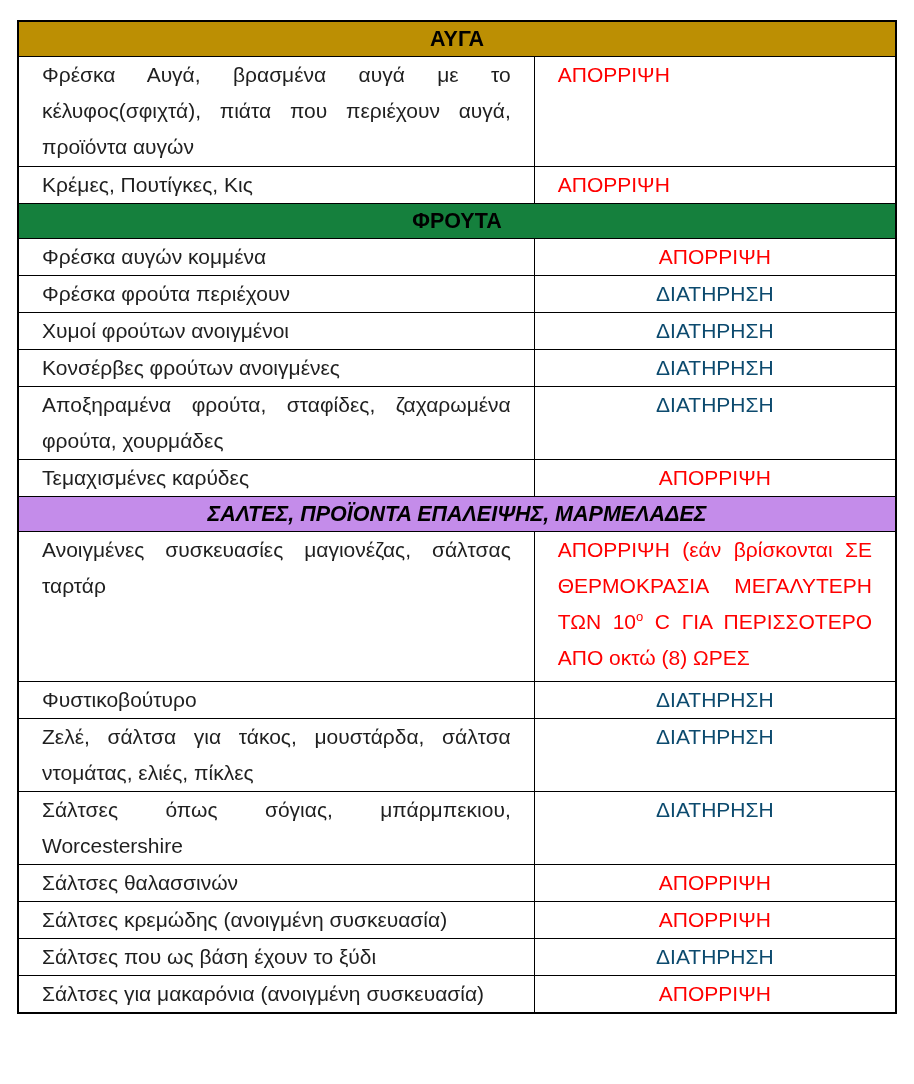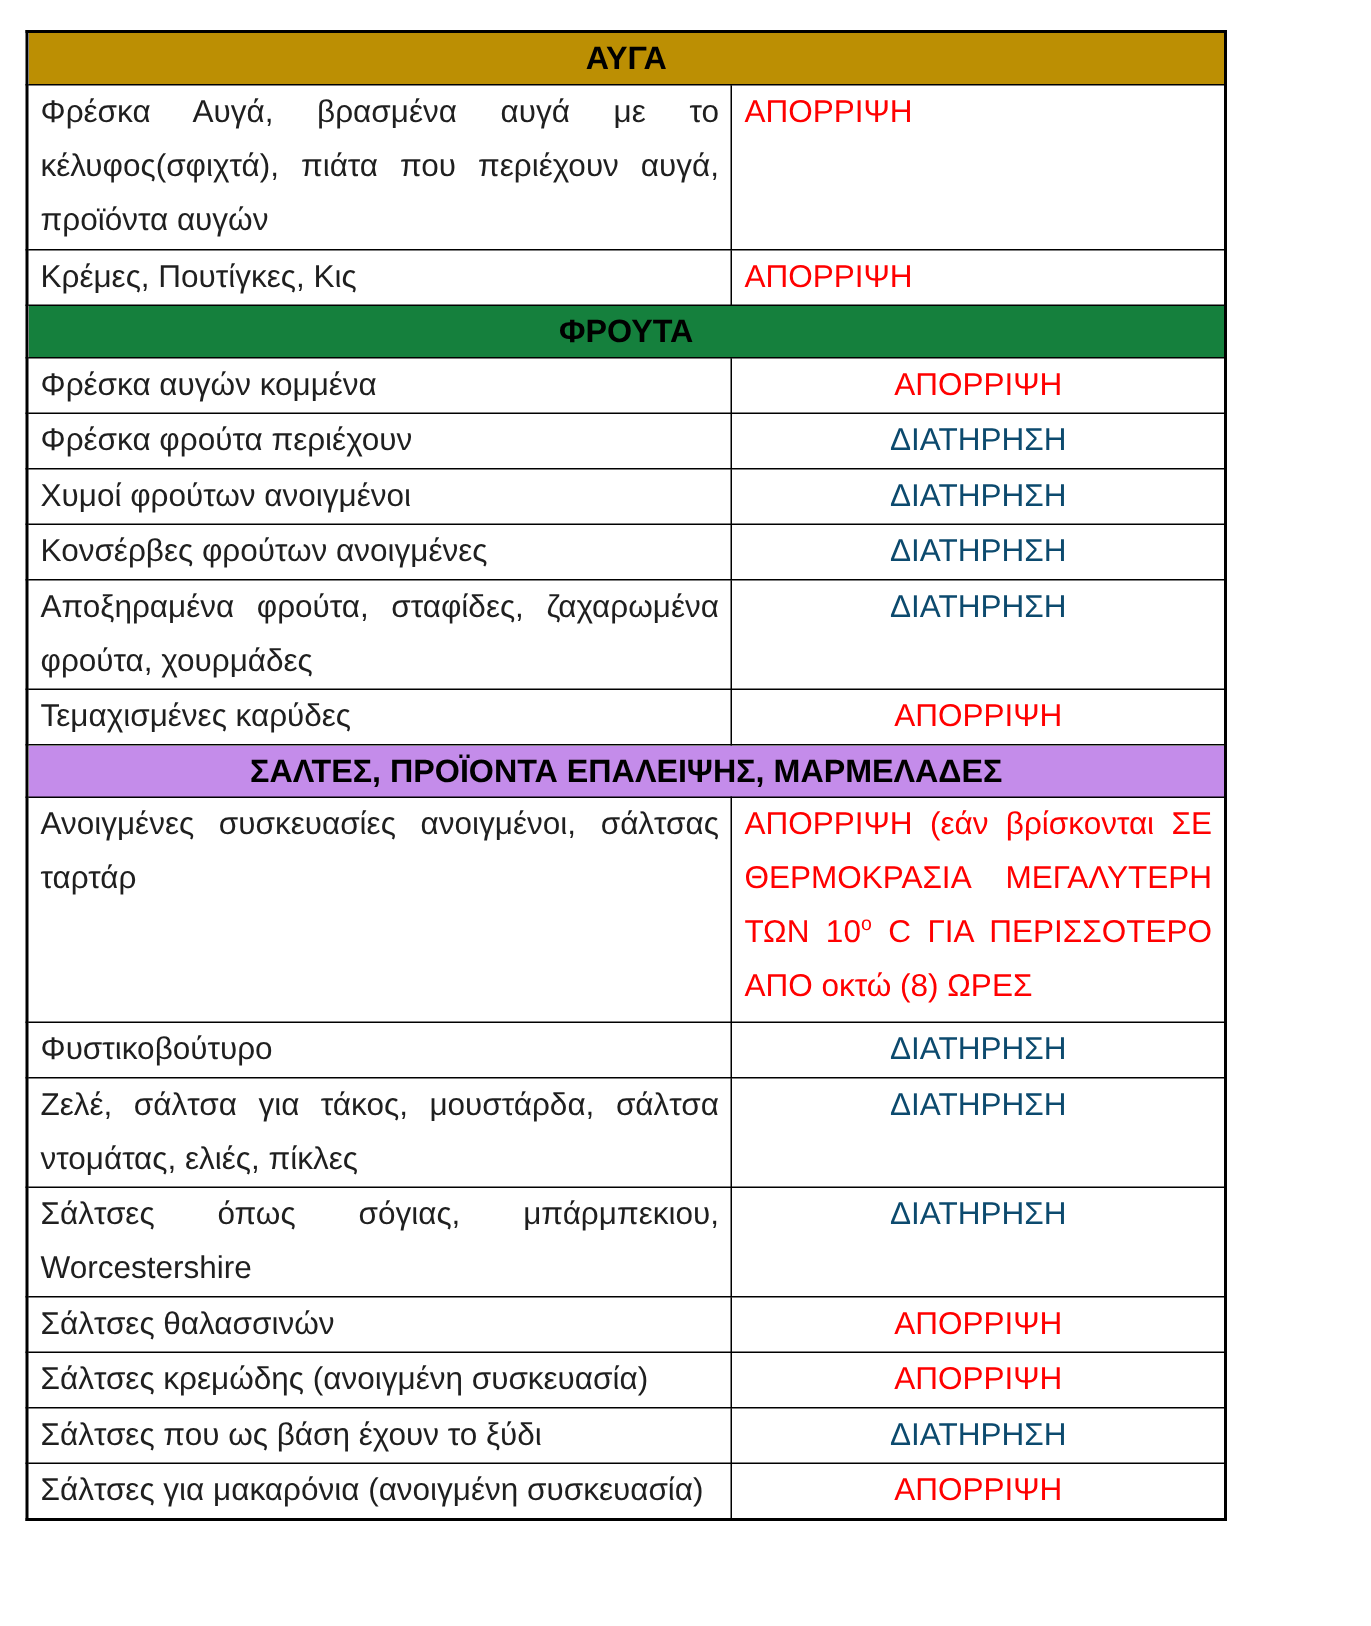--- a/index.html
+++ b/index.html
@@ -7,51 +7,51 @@
     padding: 0;
     background: #ffffff;
     width: 914px;
     height: 1084px;
     font-family: "Liberation Sans", "DejaVu Sans", sans-serif;
   }
   .doc {
     position: absolute;
     left: 17px;
     top: 20px;
-    width: 801px;
+    width: 880px;
   }
   table.food {
     width: 100%;
     border-collapse: collapse;
     border: 2.5px solid #000;
     table-layout: fixed;
   }
   col.c1 { width: 58.8%; }
   col.c2 { width: 41.2%; }
   td, th {
     border: 1.5px solid #000;
     vertical-align: top;
-    padding: 0 8px;
+    padding: 0 23px;
     color: #1f1f1f;
     font-size: 21px;
     line-height: 36px;
     overflow: hidden;
   }
   th.sec {
     text-align: center;
     font-weight: bold;
     color: #000000;
     font-size: 21.5px;
     line-height: 34px;
     padding: 0 4px;
     white-space: nowrap;
   }
   .sec-eggs   { background: #bc8f03; }
   .sec-fruits { background: #15803d; }
-  .sec-sauces { background: #c48cea; }
+  .sec-sauces { background: #c48cea; font-style: italic; }
   td.item {
     text-align: justify;
   }
   td.status {
     text-align: center;
   }
   td.status.left { text-align: left; }
   td.status.justify { text-align: justify; }
   .reject { color: #ff0000; }
   .keep   { color: #0c4a6e; }
@@ -111,21 +111,21 @@
       </tr>
       <tr>
         <td class="item">Τεμαχισμένες καρύδες</td>
         <td class="status reject">ΑΠΟΡΡΙΨΗ</td>
       </tr>
 
       <tr>
         <th colspan="2" class="sec sec-sauces">ΣΑΛΤΕΣ, ΠΡΟΪΟΝΤΑ ΕΠΑΛΕΙΨΗΣ, ΜΑΡΜΕΛΑΔΕΣ</th>
       </tr>
       <tr class="tall4">
-        <td class="item">Ανοιγμένες συσκευασίες ανοιγμένοι, σάλτσας ταρτάρ</td>
+        <td class="item">Ανοιγμένες συσκευασίες μαγιονέζας, σάλτσας ταρτάρ</td>
         <td class="status reject justify"><span>ΑΠΟΡΡΙΨΗ (εάν βρίσκονται ΣΕ ΘΕΡΜΟΚΡΑΣΙΑ ΜΕΓΑΛΥΤΕΡΗ ΤΩΝ 10</span><sup class="deg">ο</sup><span> C ΓΙΑ ΠΕΡΙΣΣΟΤΕΡΟ ΑΠΟ οκτώ (8) ΩΡΕΣ</span></td>
       </tr>
       <tr>
         <td class="item">Φυστικοβούτυρο</td>
         <td class="status keep">ΔΙΑΤΗΡΗΣΗ</td>
       </tr>
       <tr>
         <td class="item">Ζελέ, σάλτσα για τάκος, μουστάρδα, σάλτσα ντομάτας, ελιές, πίκλες</td>
         <td class="status keep">ΔΙΑΤΗΡΗΣΗ</td>
       </tr>

